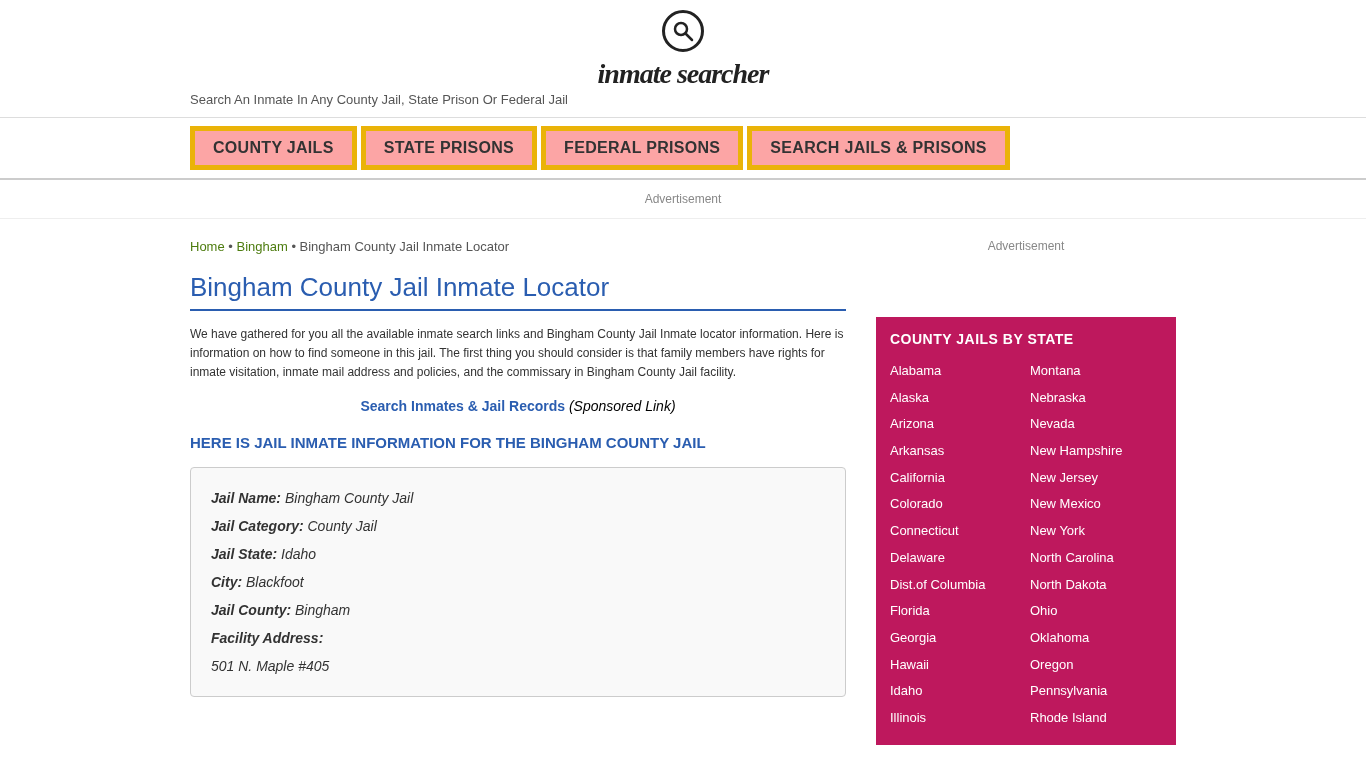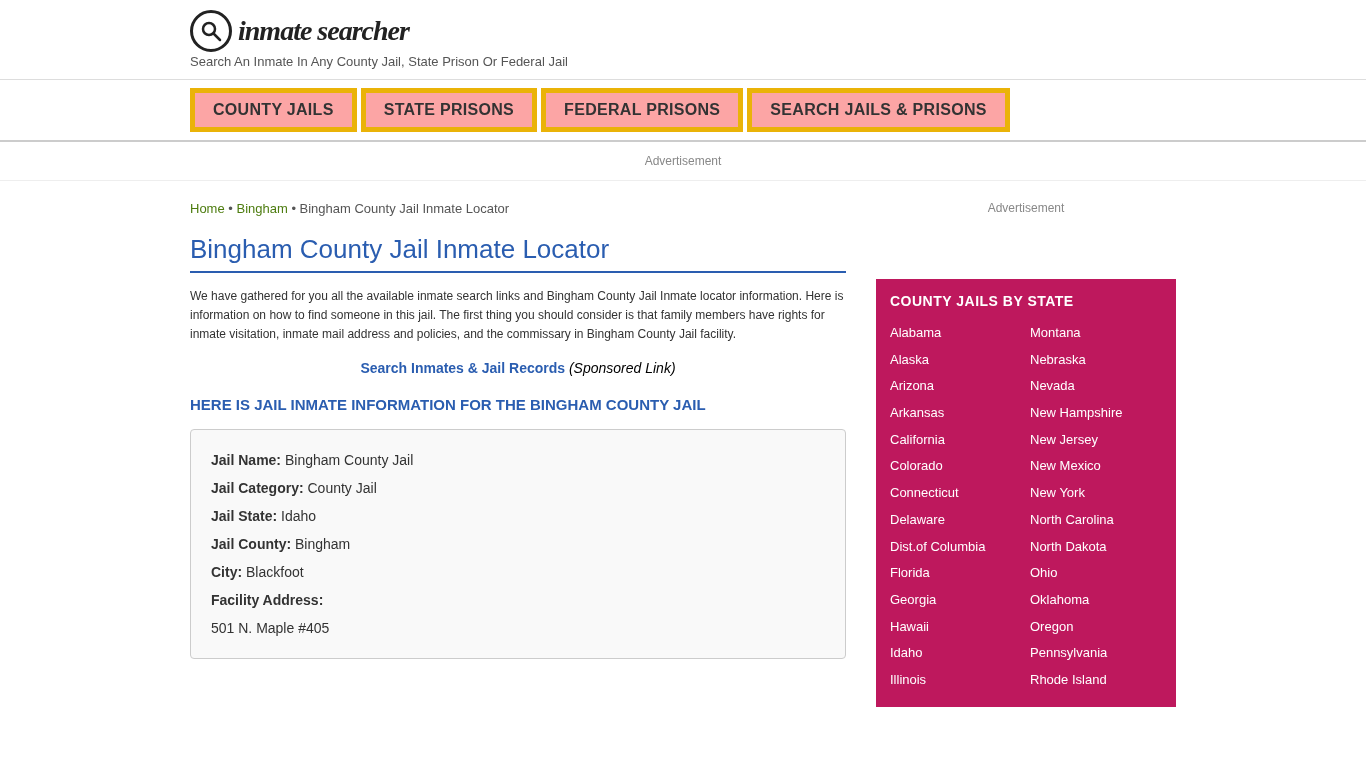--- a/index.html
+++ b/index.html
@@ -1,20 +1,20 @@
 <!DOCTYPE html>
 <html><head>
   <meta charset="utf-8">
   <style>
     * { margin: 0; padding: 0; box-sizing: border-box; }
     body { font-family: Arial, sans-serif; font-size: 14px; color: #333; background: #fff; }
 
     
     #header { padding: 10px 190px; border-bottom: 1px solid #ddd; }
-    #logo-area { display: flex; align-items: center; gap: 6px; }
+    #logo-area { display: flex; align-items: center; gap: 6px; flex-direction: column; }
     #logo-icon { width: 42px; height: 42px; border-radius: 50%; border: 3px solid #222; display: flex; align-items: center; justify-content: center; font-size: 20px; font-weight: bold; background: #fff; }
     #logo-text { font-family: 'Georgia', serif; font-size: 28px; font-style: italic; font-weight: bold; color: #222; letter-spacing: -1px; }
     #tagline { font-size: 13px; color: #555; margin-top: 2px; }
 
     
     #nav { padding: 8px 190px; border-bottom: 2px solid #ccc; display: flex; gap: 4px; }
     .nav-btn {
       border: 5px solid #eab308;
       background: #fca5a5;
       padding: 8px 18px;
@@ -47,21 +47,21 @@
     
     #search-link { text-align: center; margin: 14px 0; font-size: 14px; }
     #search-link a { color: #2a5db0; text-decoration: none; font-weight: bold; }
     #search-link span { color: #000000; font-style: italic; }
 
     
     #sub-heading { color: #2a5db0; font-size: 15px; font-weight: bold; margin: 18px 0 14px; line-height: 1.4; }
 
     
     #info-card { border: 1px solid #ccc; border-radius: 4px; padding: 16px 20px; background: #f9f9f9; font-size: 14px; line-height: 2; }
-    #info-card .row { display: block; }
+    #info-card .row { display: block; font-style: italic; }
     #info-card .label { font-weight: bold; }
 
     
     #sidebar-ad { text-align: center; color: #888; font-size: 12px; margin-bottom: 18px; min-height: 60px; }
     #county-jails-box { background: #be185d; padding: 14px; }
     #county-jails-title { color: #fff; font-weight: bold; font-size: 14px; margin-bottom: 12px; letter-spacing: 0.5px; }
     #state-list { display: grid; grid-template-columns: 1fr 1fr; gap: 2px 8px; }
     #state-list a { color: #fff; text-decoration: none; font-size: 13px; line-height: 1.9; display: block; }
   </style>
 </head>
@@ -117,26 +117,26 @@
       </div>
       <div class="row">
         <span class="label">Jail Category:</span>
         <span> </span><span>County Jail</span>
       </div>
       <div class="row">
         <span class="label">Jail State:</span>
         <span> </span><span>Idaho</span>
       </div>
       <div class="row">
+        <span class="label">City:</span>
+        <span> </span><span>Blackfoot</span>
+      </div>
+      <div class="row">
         <span class="label">Jail County:</span>
         <span> </span><span>Bingham</span>
-      </div>
-      <div class="row">
-        <span class="label">City:</span>
-        <span> </span><span>Blackfoot</span>
       </div>
       <div class="row">
         <span class="label">Facility Address:</span>
       </div>
       <div class="row">
         <span>501 N. Maple #405</span>
       </div>
     </div>
   </div>
 

